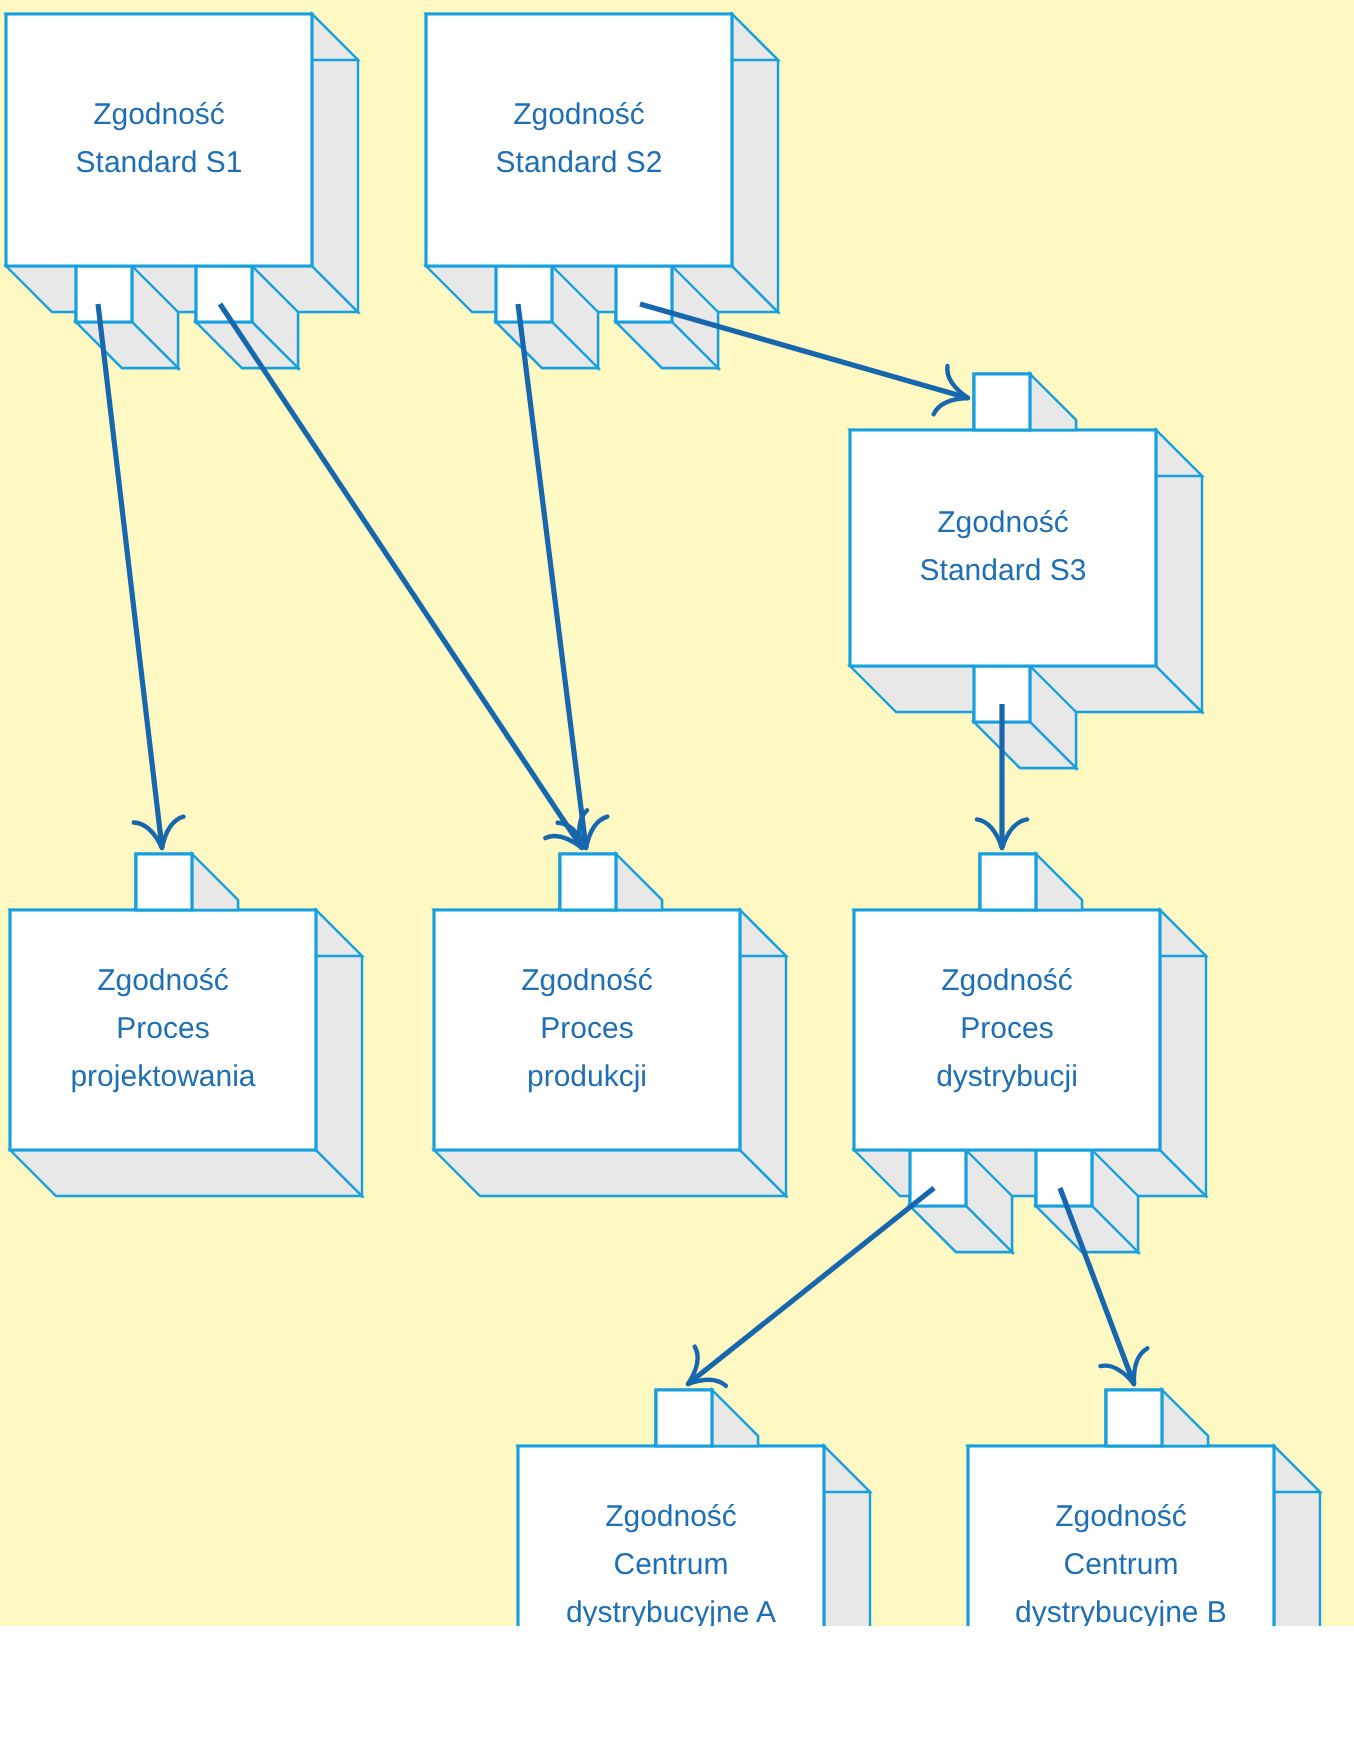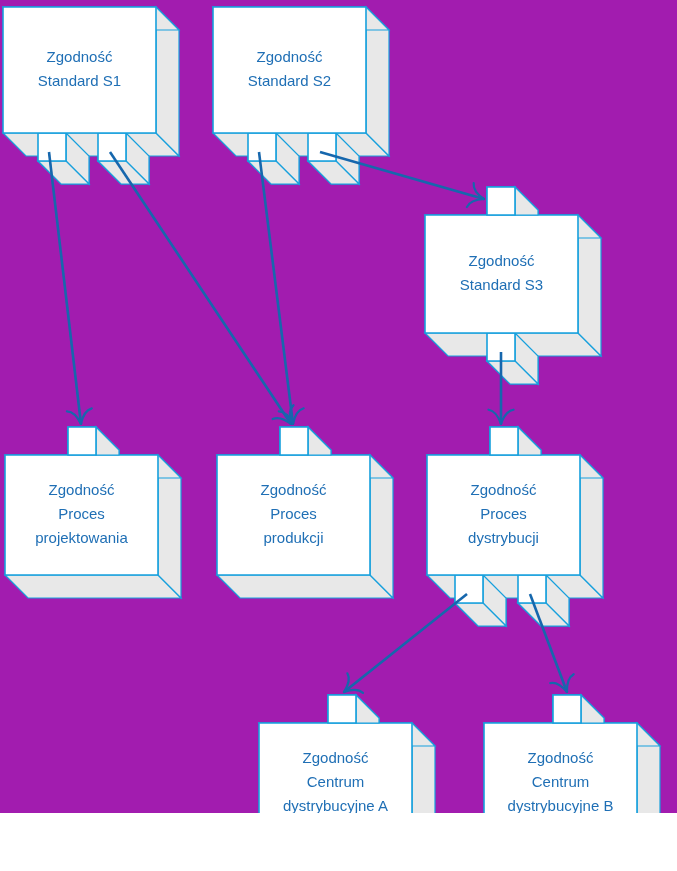--- a/index.html
+++ b/index.html
@@ -8,21 +8,21 @@
     padding: 0;
     background: #ffffff;
   }
   body {
     font-family: "Liberation Sans", sans-serif;
   }
   #canvas {
     position: relative;
     width: 677px;
     height: 813px;
-    background: #a21caf;
+    background: #fef9c3;
     overflow: hidden;
   }
   #diagram-svg {
     position: absolute;
     left: 0;
     top: 0;
     width: 677px;
     height: 871px;
     display: block;
   }

